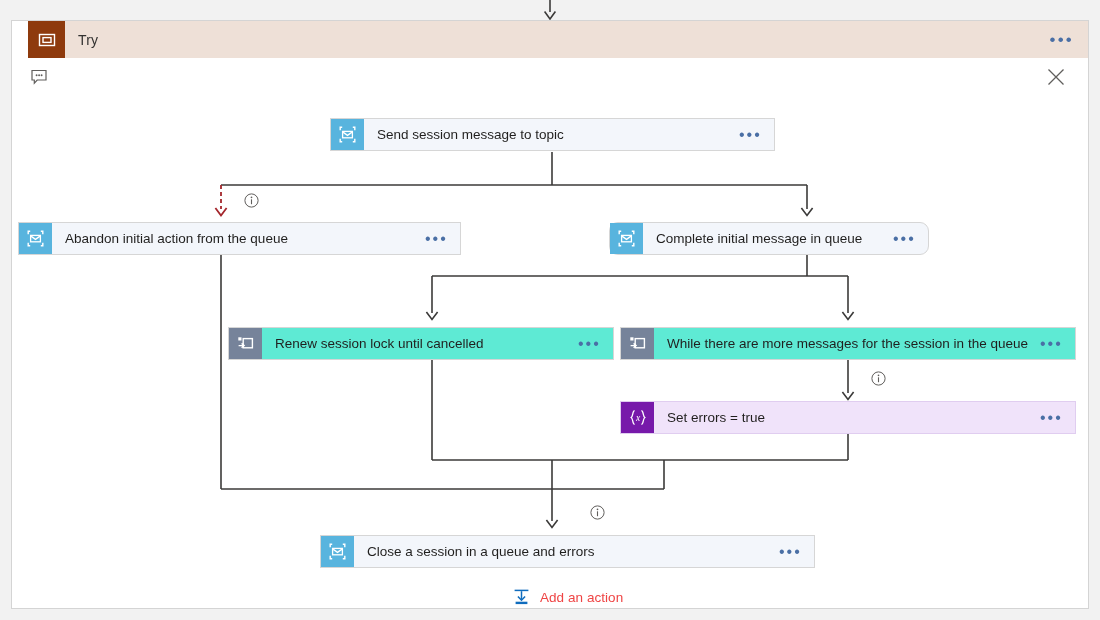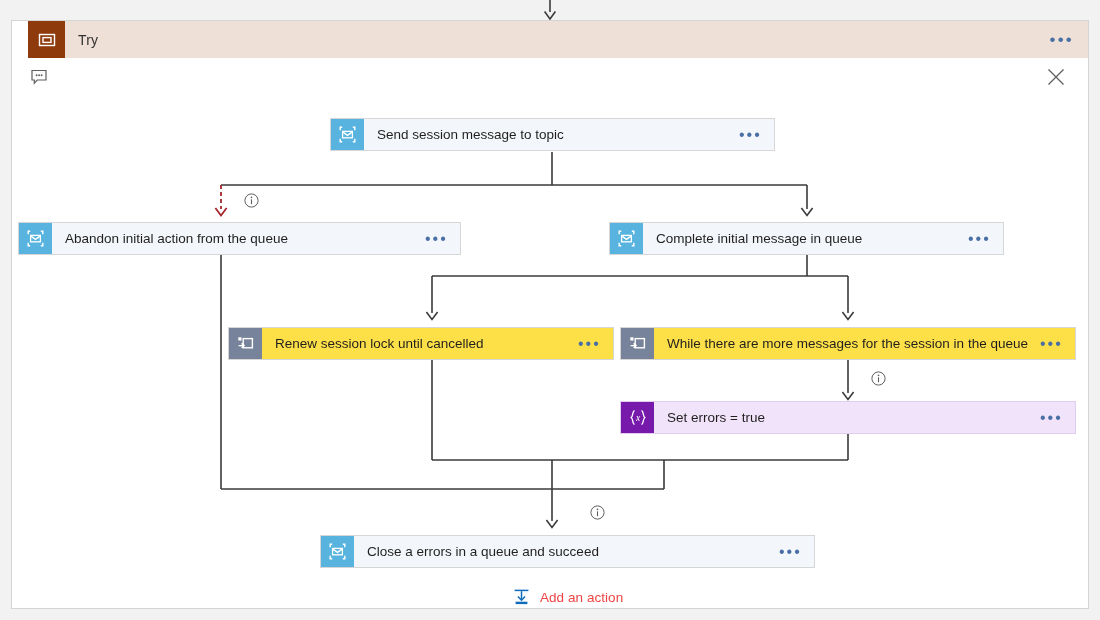--- a/index.html
+++ b/index.html
@@ -154,21 +154,21 @@
     margin-right: 12px;
     color: #4a6fa5;
     font-size: 16px;
     letter-spacing: 2.1px;
     line-height: 7px;
     user-select: none;
     flex: 0 0 auto;
   }
 
   .node.bg-servicebus { background: #f3f6fb; }
-  .node.bg-loop { background: #fde047; }
+  .node.bg-loop { background: #5eead4; }
   .node.bg-variable { background: #f0e3fa; border-color: #e0cdf0; }
 
   .ic-servicebus { background: #58b4de; }
   .ic-loop { background: #76839a; }
   .ic-variable { background: #7719aa; }
 
   
   .info-circle {
     position: absolute;
     width: 15px;
@@ -286,21 +286,21 @@
           <svg width="19" height="19" viewBox="0 0 19 19">
             <path d="M4.2 2.2 H2.2 V5.2 M14.8 2.2 H16.8 V5.2 M4.2 16.8 H2.2 V13.8 M14.8 16.8 H16.8 V13.8" stroke="#ffffff" stroke-width="1.4" fill="none"></path>
             <rect x="4.6" y="6.4" width="9.8" height="6.4" fill="none" stroke="#ffffff" stroke-width="1.3"></rect>
             <path d="M4.6 6.9 L9.5 10.4 L14.4 6.9" fill="none" stroke="#ffffff" stroke-width="1.3"></path>
           </svg>
         </span>
         <span class="n-label">Abandon initial action from the queue</span>
         <span class="n-dots">•••</span>
       </div>
 
-      <div class="node bg-servicebus" style="left:597px; top:126px; width:395px;">
+      <div class="node bg-servicebus" style="left:597px; top:126px; width:320px;border-radius:9px;">
         <span class="n-icon ic-servicebus">
           <svg width="19" height="19" viewBox="0 0 19 19">
             <path d="M4.2 2.2 H2.2 V5.2 M14.8 2.2 H16.8 V5.2 M4.2 16.8 H2.2 V13.8 M14.8 16.8 H16.8 V13.8" stroke="#ffffff" stroke-width="1.4" fill="none"></path>
             <rect x="4.6" y="6.4" width="9.8" height="6.4" fill="none" stroke="#ffffff" stroke-width="1.3"></rect>
             <path d="M4.6 6.9 L9.5 10.4 L14.4 6.9" fill="none" stroke="#ffffff" stroke-width="1.3"></path>
           </svg>
         </span>
         <span class="n-label">Complete initial message in queue</span>
         <span class="n-dots">•••</span>
       </div>
@@ -342,21 +342,21 @@
       </div>
 
       <div class="node bg-servicebus" style="left:308px; top:439px; width:495px;">
         <span class="n-icon ic-servicebus">
           <svg width="19" height="19" viewBox="0 0 19 19">
             <path d="M4.2 2.2 H2.2 V5.2 M14.8 2.2 H16.8 V5.2 M4.2 16.8 H2.2 V13.8 M14.8 16.8 H16.8 V13.8" stroke="#ffffff" stroke-width="1.4" fill="none"></path>
             <rect x="4.6" y="6.4" width="9.8" height="6.4" fill="none" stroke="#ffffff" stroke-width="1.3"></rect>
             <path d="M4.6 6.9 L9.5 10.4 L14.4 6.9" fill="none" stroke="#ffffff" stroke-width="1.3"></path>
           </svg>
         </span>
-        <span class="n-label">Close a errors in a queue and succeed</span>
+        <span class="n-label">Close a session in a queue and errors</span>
         <span class="n-dots">•••</span>
       </div>
 
       <span class="info-circle" style="left:232px; top:97px;">
         <svg width="15" height="15" viewBox="0 0 15 15">
           <circle cx="7.5" cy="7.5" r="6.6" fill="none" stroke="#605e5c" stroke-width="1"></circle>
           <circle cx="7.5" cy="4.3" r="0.85" fill="#605e5c"></circle>
           <path d="M7.5 6.3 V11.2" stroke="#605e5c" stroke-width="1.1"></path>
         </svg>
       </span>

